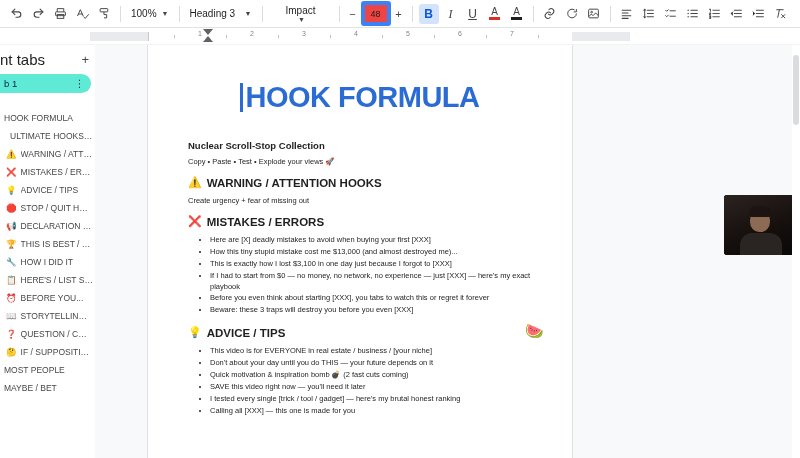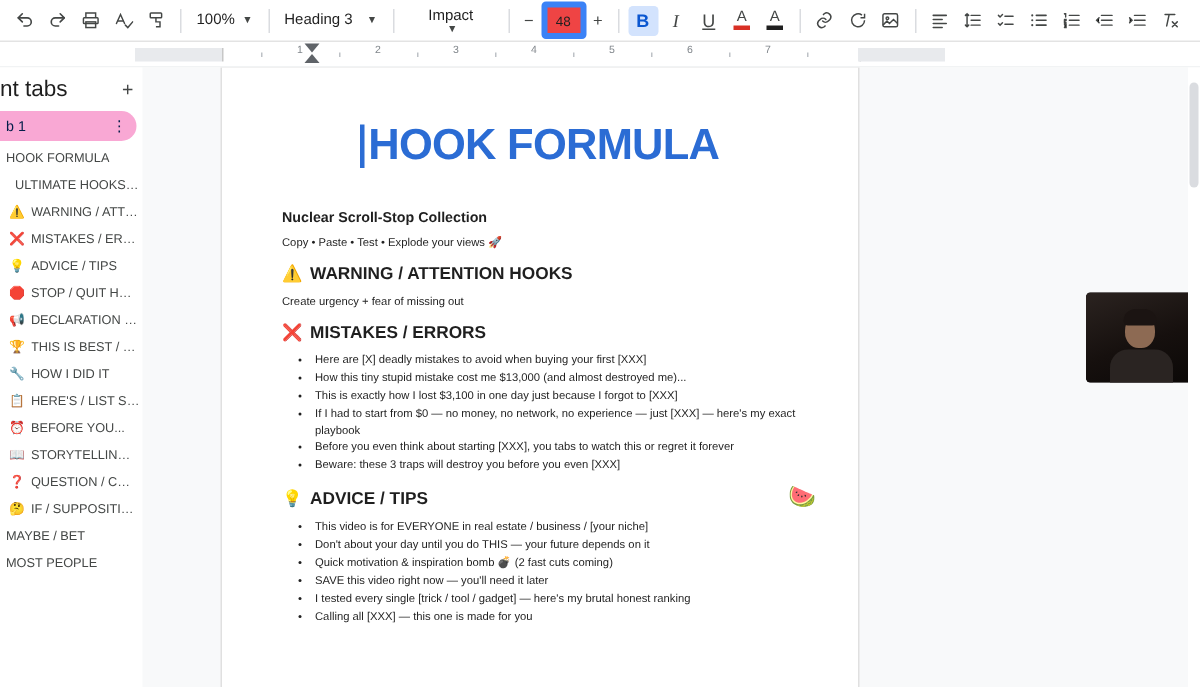--- a/index.html
+++ b/index.html
@@ -181,24 +181,24 @@
     color: #1f1f1f;
   }
   .sb-head {
     display: flex; align-items: center; justify-content: space-between;
     padding: 6px 6px 4px 0px;
   }
   .sb-head .title { font-size: 15px; color: #1f1f1f; }
   .sb-head .plus { font-size: 13px; color: #444746; line-height: 1; }
   .sb-tab {
     display: flex; align-items: center; justify-content: space-between;
-    background: #f9a8d4;
+    background: #5eead4;
     border-radius: 0 12px 12px 0;
     padding: 4px 6px 4px 4px;
-    margin: 2px 4px 0 0;
+    margin: 2px 4px 14px 0;
     font-size: 9.5px;
     color: #041e49;
   }
   .sb-tab .dots { font-size: 10px; letter-spacing: 0.5px; color: #041e49;}
   .outline {
     padding-top: 2px;
   }
   .ol-item {
     display: flex;
     align-items: center;
@@ -602,25 +602,25 @@
       <div class="ol-item lvl2">
           <span class="emo">❓</span>
           <span class="txt">QUESTION / CONVER...</span>
         </div>
       <div class="ol-item lvl2">
           <span class="emo">🤔</span>
           <span class="txt">IF / SUPPOSITION HO...</span>
         </div>
       <div class="ol-item lvl1">
           <span class="emo"></span>
-          <span class="txt">MAYBE / BET</span>
+          <span class="txt">MOST PEOPLE</span>
         </div>
       <div class="ol-item lvl1">
           <span class="emo"></span>
-          <span class="txt">MOST PEOPLE</span>
+          <span class="txt">MAYBE / BET</span>
         </div>
     </div>
   </div>
 
   <div class="canvas">
     <div class="page">
       <div class="page-inner">
 
         <div class="title-wrap">
           <div class="doc-title">HOOK FORMULA</div>

